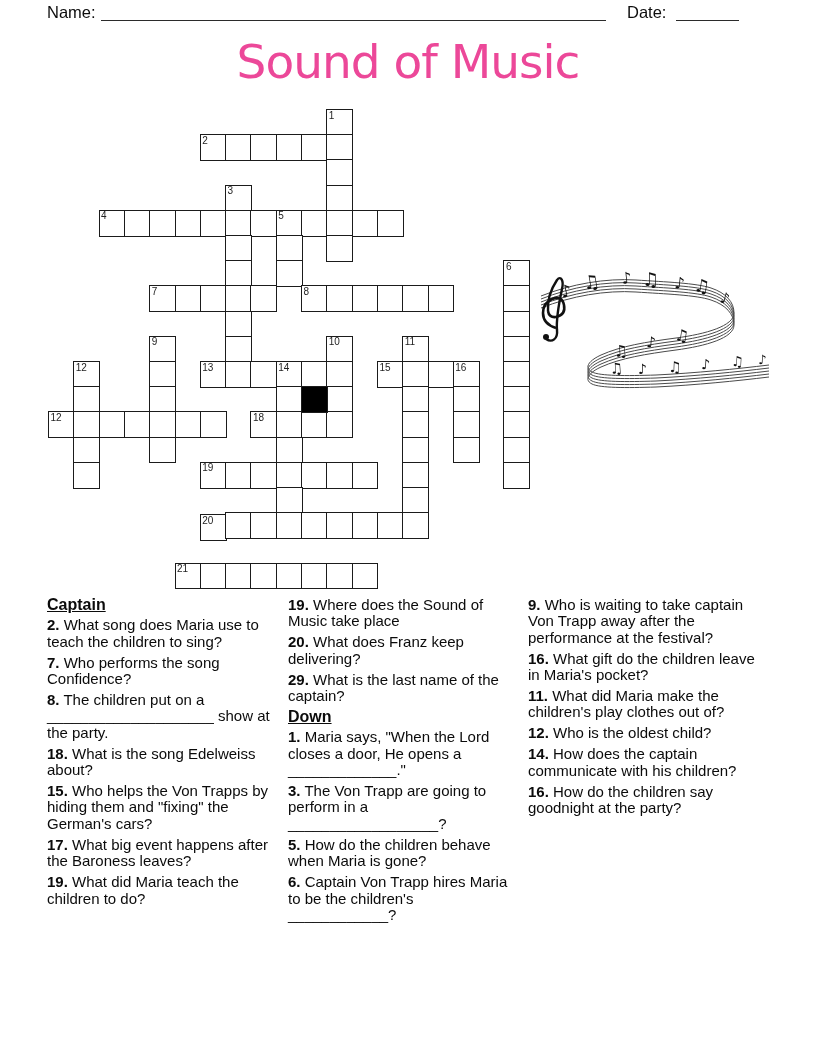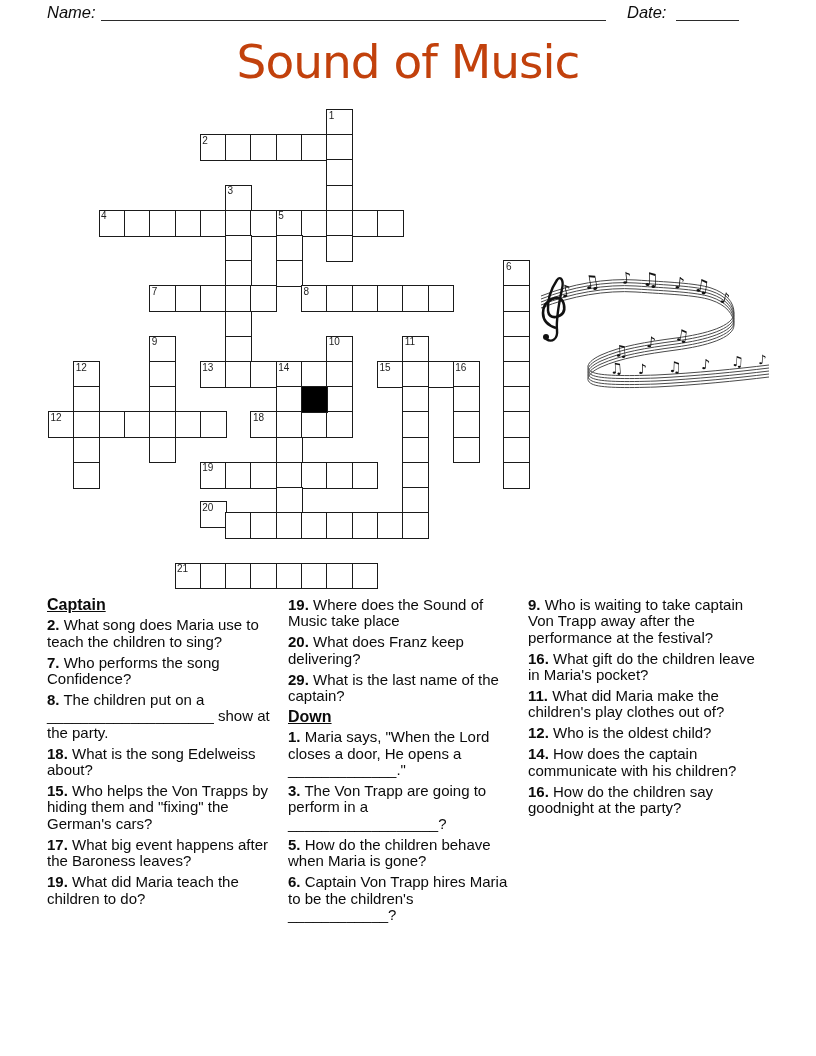--- a/index.html
+++ b/index.html
@@ -2,31 +2,31 @@
 <html><head>
 <meta charset="utf-8">
 <style>
   html,body { margin:0; padding:0; background:#fff; }
   .page {
     position:relative; width:816px; height:1056px; background:#ffffff;
     font-family:"Liberation Sans","DejaVu Sans",sans-serif; color:#000;
     overflow:hidden;
   }
   
-  .header-label { position:absolute; font-size:16.5px; color:#0d0d0d;font-style:italic; }
+  .header-label { position:absolute; font-size:16.5px; color:#0d0d0d; }
   .name-label { left:47px; top:3px; }
   .date-label { left:627px; top:3px; }
   .write-line { position:absolute; height:18px; border-bottom:1.7px solid #2b2b2b; }
   .name-line { left:101px; top:2px; width:505px; }
   .date-line { left:676px; top:2px; width:63px; }
   
   .title {
     position:absolute; left:0; right:0; top:34px; text-align:center;
     font-size:47px; letter-spacing:-1px; font-family:"DejaVu Sans",sans-serif;
-    color:#c2410c;
+    color:#ec4899;
   }
   
   .grid { position:absolute; left:48px; top:109px; width:484px; height:482px; }
   .cell {
     position:absolute; width:26.9px; height:26.8px; box-sizing:border-box;
     border:1.7px solid #1b1b1b; background:#fff;
   }
   .cell.black { background:#000; }
   .cell .num {
     position:absolute; left:1.5px; top:-0.5px; font-size:10px; line-height:11px;
@@ -185,21 +185,21 @@
       <div class="cell" style="left: 177.1px; top: 352.8px;"></div>
       <div class="cell" style="left: 202.4px; top: 352.8px;"></div>
       <div class="cell" style="left: 227.7px; top: 352.8px;"></div>
       <div class="cell" style="left: 253px; top: 352.8px;"></div>
       <div class="cell" style="left: 278.3px; top: 352.8px;"></div>
       <div class="cell" style="left: 303.6px; top: 352.8px;"></div>
       <div class="cell" style="left: 354.2px; top: 352.8px;"></div>
       <div class="cell" style="left: 455.4px; top: 352.8px;"></div>
       <div class="cell" style="left: 227.7px; top: 378px;"></div>
       <div class="cell" style="left: 354.2px; top: 378px;"></div>
-      <div class="cell" style="left: 151.8px; top: 392px;">
+      <div class="cell" style="left: 151.8px; top: 405px;">
         <span class="num">20</span>
       </div>
       <div class="cell" style="left: 177.1px; top: 403.2px;"></div>
       <div class="cell" style="left: 202.4px; top: 403.2px;"></div>
       <div class="cell" style="left: 227.7px; top: 403.2px;"></div>
       <div class="cell" style="left: 253px; top: 403.2px;"></div>
       <div class="cell" style="left: 278.3px; top: 403.2px;"></div>
       <div class="cell" style="left: 303.6px; top: 403.2px;"></div>
       <div class="cell" style="left: 328.9px; top: 403.2px;"></div>
       <div class="cell" style="left: 354.2px; top: 403.2px;"></div>

